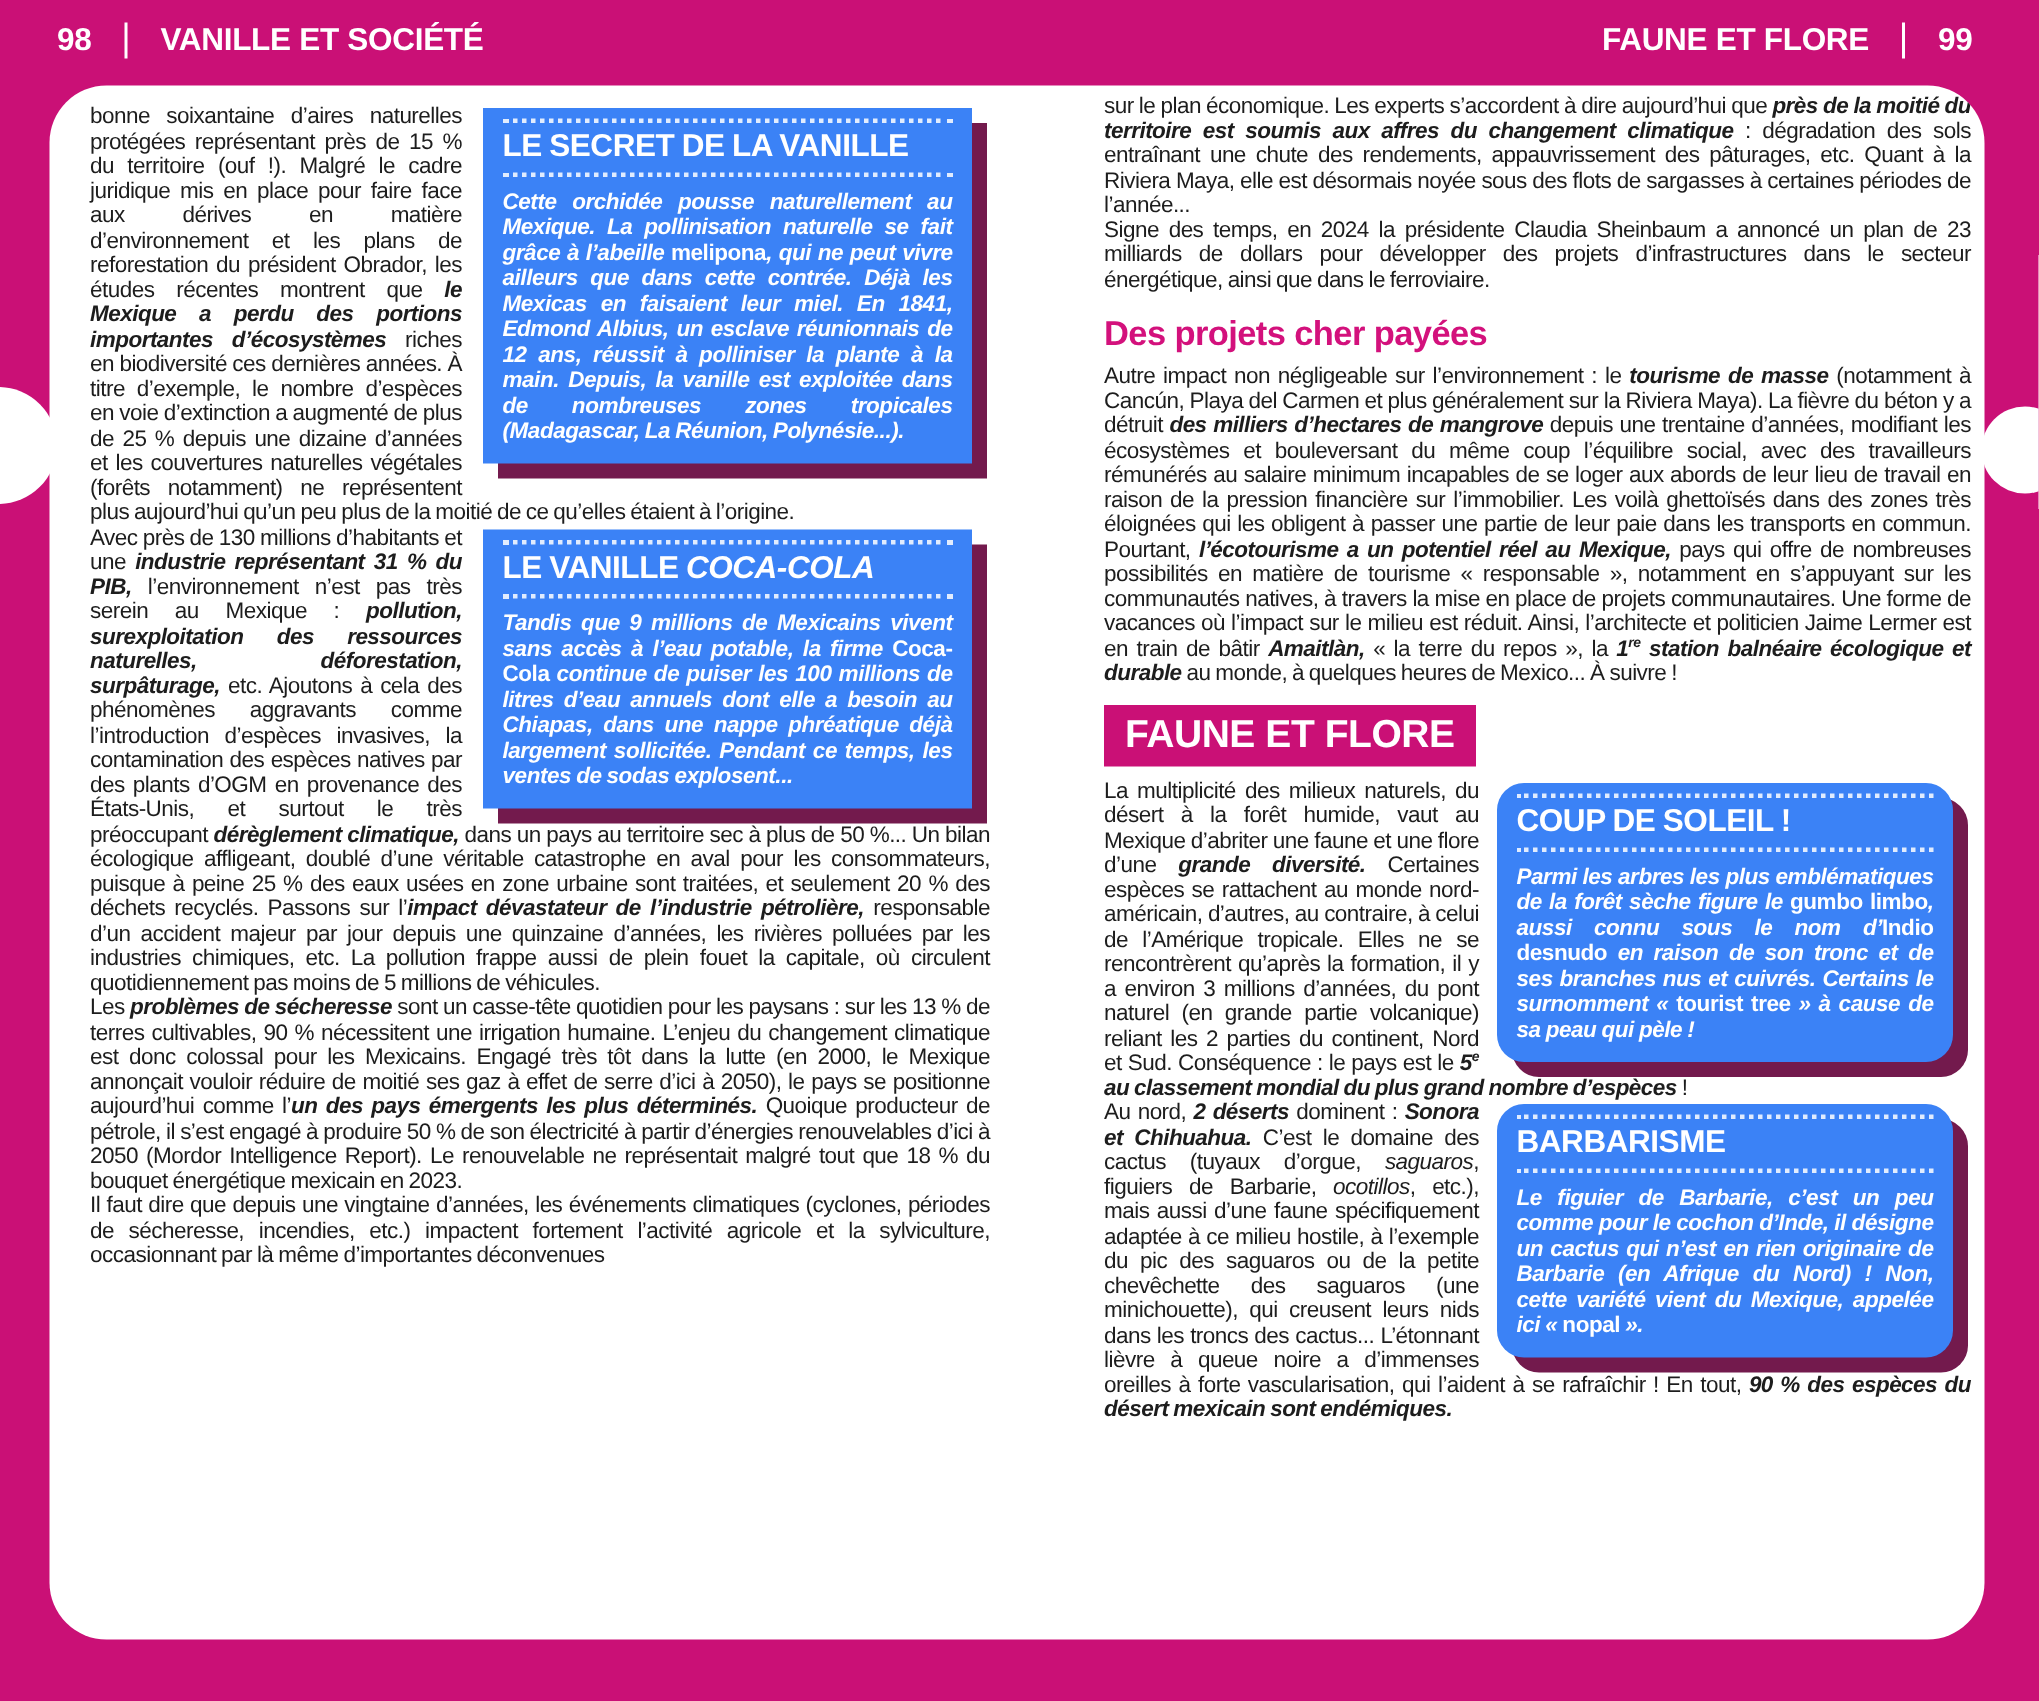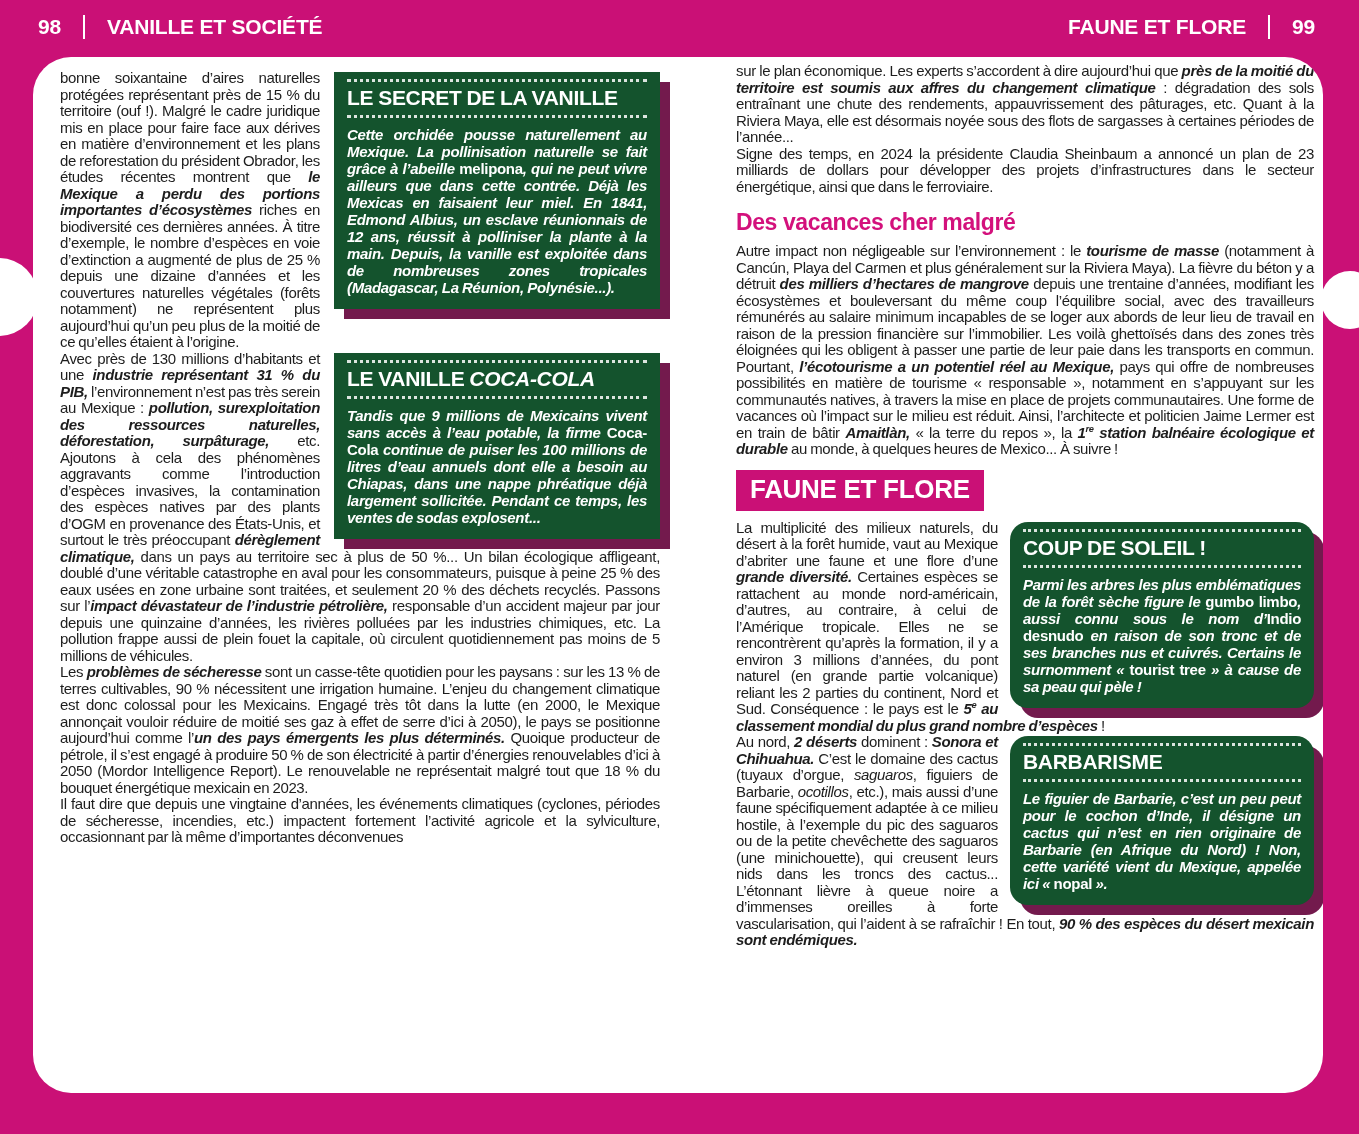--- a/index.html
+++ b/index.html
@@ -33,22 +33,22 @@
   .sb{font-weight:bold;}
   .si{font-style:italic;}
   .srm{font-style:normal;}
   .ssup{font-size:0.62em;vertical-align:super;line-height:0;}
   h2.section-head{
     color:#d3117c;font-size:23px;font-weight:bold;letter-spacing:-0.4px;
     margin:14px 0 7px 0;
   }
   
   .pinkbox{
-    float:right;width:300px;background:#14532d;color:#fff;
-    padding:7px 13px 13px 13px;margin:2px 0 9px 14px;
+    float:right;width:300px;background:#3b82f6;color:#fff;
+    padding:7px 13px 13px 13px;margin:2px 12px 9px 14px;
     box-shadow:10px 10px 0 #731a4d;
   }
   .pinkbox.narrow{width:278px;margin-left:12px;border-radius:18px;}
   .box-title{
     font-size:21px;font-weight:bold;letter-spacing:-0.3px;line-height:1.15;
     margin:0;padding:4px 0 5px 0;
     border-top:3px dotted rgba(255,255,255,0.85);
     border-bottom:3px dotted rgba(255,255,255,0.85);
   }
   .box-body{
@@ -110,42 +110,42 @@
 
   <section class="page page-right">
 
     <div class="para">
       <span><span>sur le plan économique. Les experts s’accordent à dire aujourd’hui que </span><span class="sb si">près de la moitié du territoire est soumis aux affres du changement climatique</span><span> : dégradation des sols entraînant une chute des rendements, appauvrissement des pâturages, etc. Quant à la Riviera Maya, elle est désormais noyée sous des flots de sargasses à certaines périodes de l’année...</span></span>
     </div>
     <div class="para">
       <span><span>Signe des temps, en 2024 la présidente Claudia Sheinbaum a annoncé un plan de 23 milliards de dollars pour développer des projets d’infrastructures dans le secteur énergétique, ainsi que dans le ferroviaire.</span></span>
     </div>
 
-    <h2 class="section-head gap-top">Des vacances cher malgré</h2>
+    <h2 class="section-head gap-top">Des projets cher payées</h2>
 
     <div class="para">
       <span><span>Autre impact non négligeable sur l’environnement : le </span><span class="sb si">tourisme de masse</span><span> (notamment à Cancún, Playa del Carmen et plus généralement sur la Riviera Maya). La fièvre du béton y a détruit </span><span class="sb si">des milliers d’hectares de mangrove</span><span> depuis une trentaine d’années, modifiant les écosystèmes et bouleversant du même coup l’équilibre social, avec des travailleurs rémunérés au salaire minimum incapables de se loger aux abords de leur lieu de travail en raison de la pression financière sur l’immobilier. Les voilà ghettoïsés dans des zones très éloignées qui les obligent à passer une partie de leur paie dans les transports en commun. Pourtant, </span><span class="sb si">l’écotourisme a un potentiel réel au Mexique,</span><span> pays qui offre de nombreuses possibilités en matière de tourisme « responsable », notamment en s’appuyant sur les communautés natives, à travers la mise en place de projets communautaires. Une forme de vacances où l’impact sur le milieu est réduit. Ainsi, l’architecte et politicien Jaime Lermer est en train de bâtir </span><span class="sb si">Amaitlàn,</span><span> « la terre du repos », la </span><span class="sb si">1</span><span class="sb si ssup">re</span><span class="sb si"> station balnéaire écologique et durable</span><span> au monde, à quelques heures de Mexico... À suivre !</span></span>
     </div>
 
     <div>
       <h2 class="banner">FAUNE ET FLORE</h2>
     </div>
 
     <div class="para">
       <aside class="pinkbox narrow">
         <h3 class="box-title">COUP DE SOLEIL !</h3>
         <div class="box-body"><span>Parmi les arbres les plus emblématiques de la forêt sèche figure le </span><span class="srm">gumbo limbo</span><span>, aussi connu sous le nom d’</span><span class="srm">Indio desnudo</span><span> en raison de son tronc et de ses branches nus et cuivrés. Certains le surnomment « </span><span class="srm">tourist tree</span><span> » à cause de sa peau qui pèle !</span></div>
       </aside>
       <span><span>La multiplicité des milieux naturels, du désert à la forêt humide, vaut au Mexique d’abriter une faune et une flore d’une </span><span class="sb si">grande diversité.</span><span> Certaines espèces se rattachent au monde nord-américain, d’autres, au contraire, à celui de l’Amérique tropicale. Elles ne se rencontrèrent qu’après la formation, il y a environ 3 millions d’années, du pont naturel (en grande partie volcanique) reliant les 2 parties du continent, Nord et Sud. Conséquence : le pays est le </span><span class="sb si">5</span><span class="sb si ssup">e</span><span class="sb si"> au classement mondial du plus grand nombre d’espèces</span><span> !</span></span>
     </div>
 
     <div class="para">
       <aside class="pinkbox narrow">
         <h3 class="box-title">BARBARISME</h3>
-        <div class="box-body"><span>Le figuier de Barbarie, c’est un peu peut pour le cochon d’Inde, il désigne un cactus qui n’est en rien originaire de Barbarie (en Afrique du Nord) ! Non, cette variété vient du Mexique, appelée ici « </span><span class="srm">nopal</span><span> ».</span></div>
+        <div class="box-body"><span>Le figuier de Barbarie, c’est un peu comme pour le cochon d’Inde, il désigne un cactus qui n’est en rien originaire de Barbarie (en Afrique du Nord) ! Non, cette variété vient du Mexique, appelée ici « </span><span class="srm">nopal</span><span> ».</span></div>
       </aside>
       <span><span>Au nord, </span><span class="sb si">2 déserts</span><span> dominent : </span><span class="sb si">Sonora et Chihuahua.</span><span> C’est le domaine des cactus (tuyaux d’orgue, </span><span class="si">saguaros</span><span>, figuiers de Barbarie, </span><span class="si">ocotillos</span><span>, etc.), mais aussi d’une faune spécifiquement adaptée à ce milieu hostile, à l’exemple du pic des saguaros ou de la petite chevêchette des saguaros (une minichouette), qui creusent leurs nids dans les troncs des cactus... L’étonnant lièvre à queue noire a d’immenses oreilles à forte vascularisation, qui l’aident à se rafraîchir ! En tout, </span><span class="sb si">90 % des espèces du désert mexicain sont endémiques.</span></span>
     </div>
   </section>
 </div>
 
 <div class="notch-left"></div>
 <div class="notch-right"></div>
 
 </body></html>

